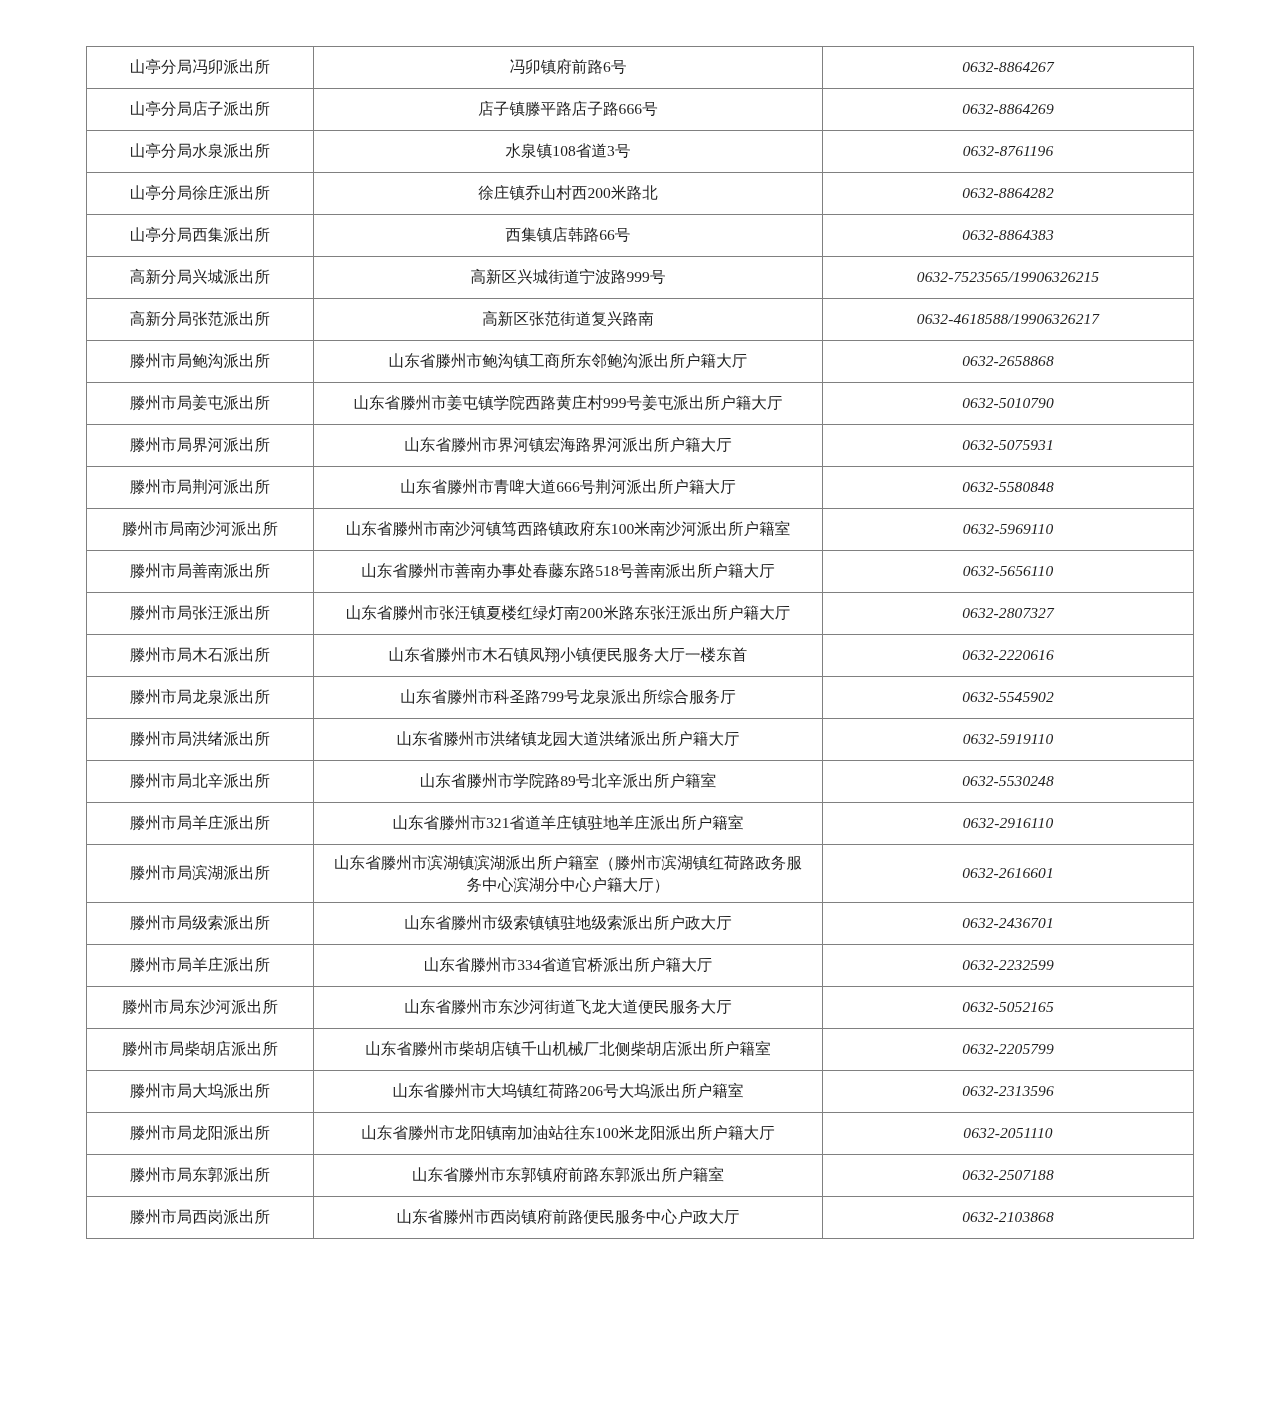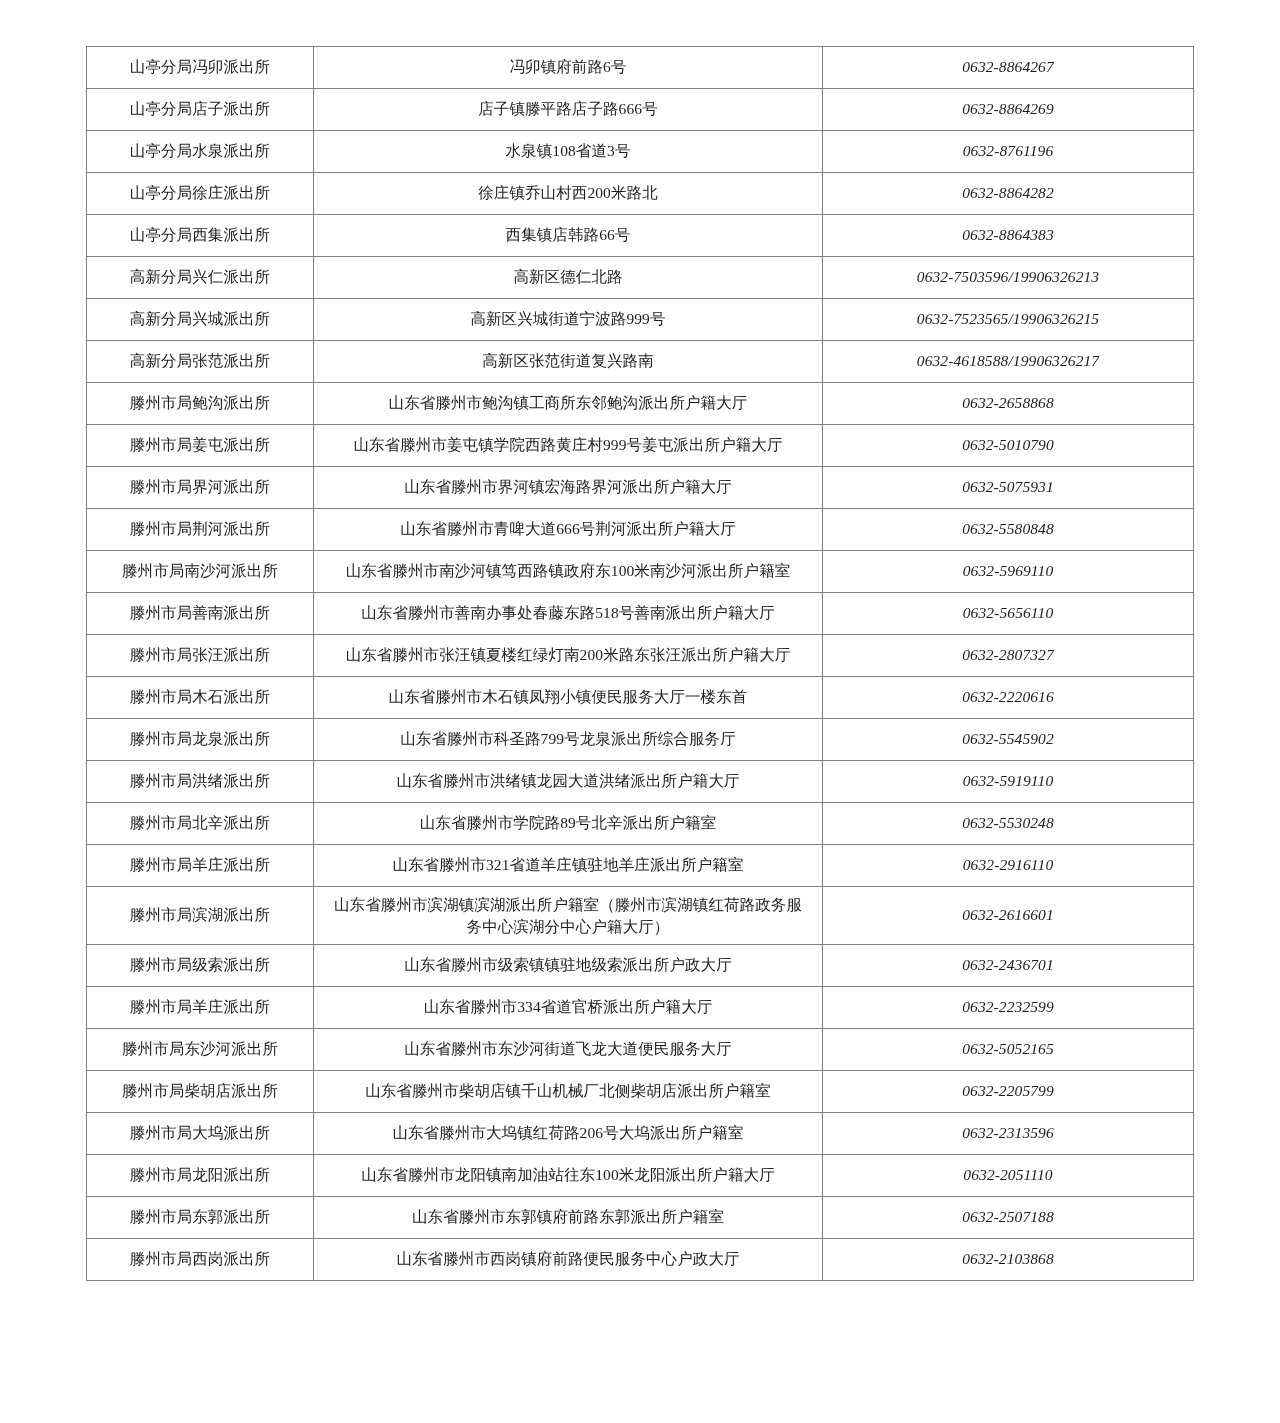--- a/index.html
+++ b/index.html
@@ -68,25 +68,20 @@
         </tr>
         <tr>
           <td class="col-name">山亭分局徐庄派出所</td>
           <td class="col-addr">徐庄镇乔山村西200米路北</td>
           <td class="col-phone">0632-8864282</td>
         </tr>
         <tr>
           <td class="col-name">山亭分局西集派出所</td>
           <td class="col-addr">西集镇店韩路66号</td>
           <td class="col-phone">0632-8864383</td>
-        </tr>
-        <tr>
-          <td class="col-name">高新分局兴仁派出所</td>
-          <td class="col-addr">高新区德仁北路</td>
-          <td class="col-phone">0632-7503596/19906326213</td>
         </tr>
         <tr>
           <td class="col-name">高新分局兴城派出所</td>
           <td class="col-addr">高新区兴城街道宁波路999号</td>
           <td class="col-phone">0632-7523565/19906326215</td>
         </tr>
         <tr>
           <td class="col-name">高新分局张范派出所</td>
           <td class="col-addr">高新区张范街道复兴路南</td>
           <td class="col-phone">0632-4618588/19906326217</td>

